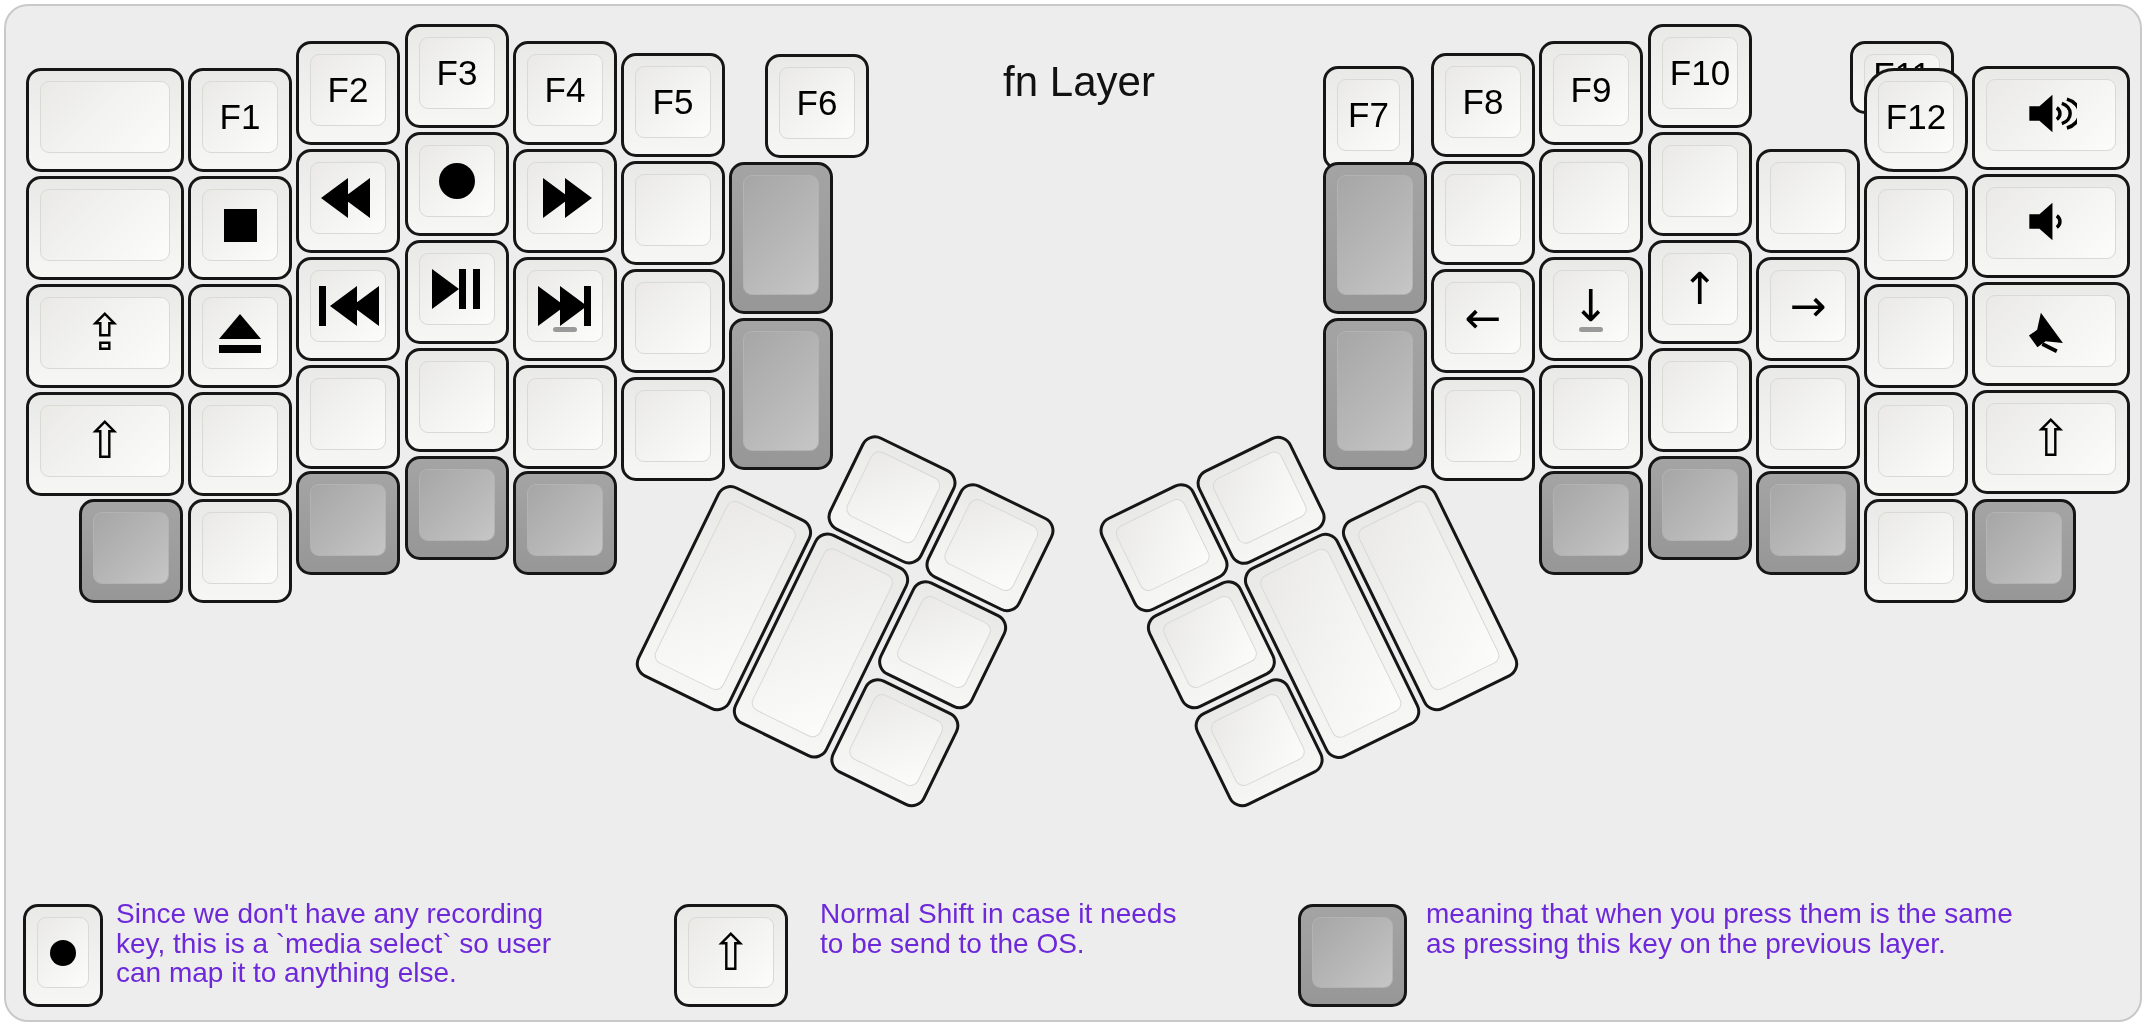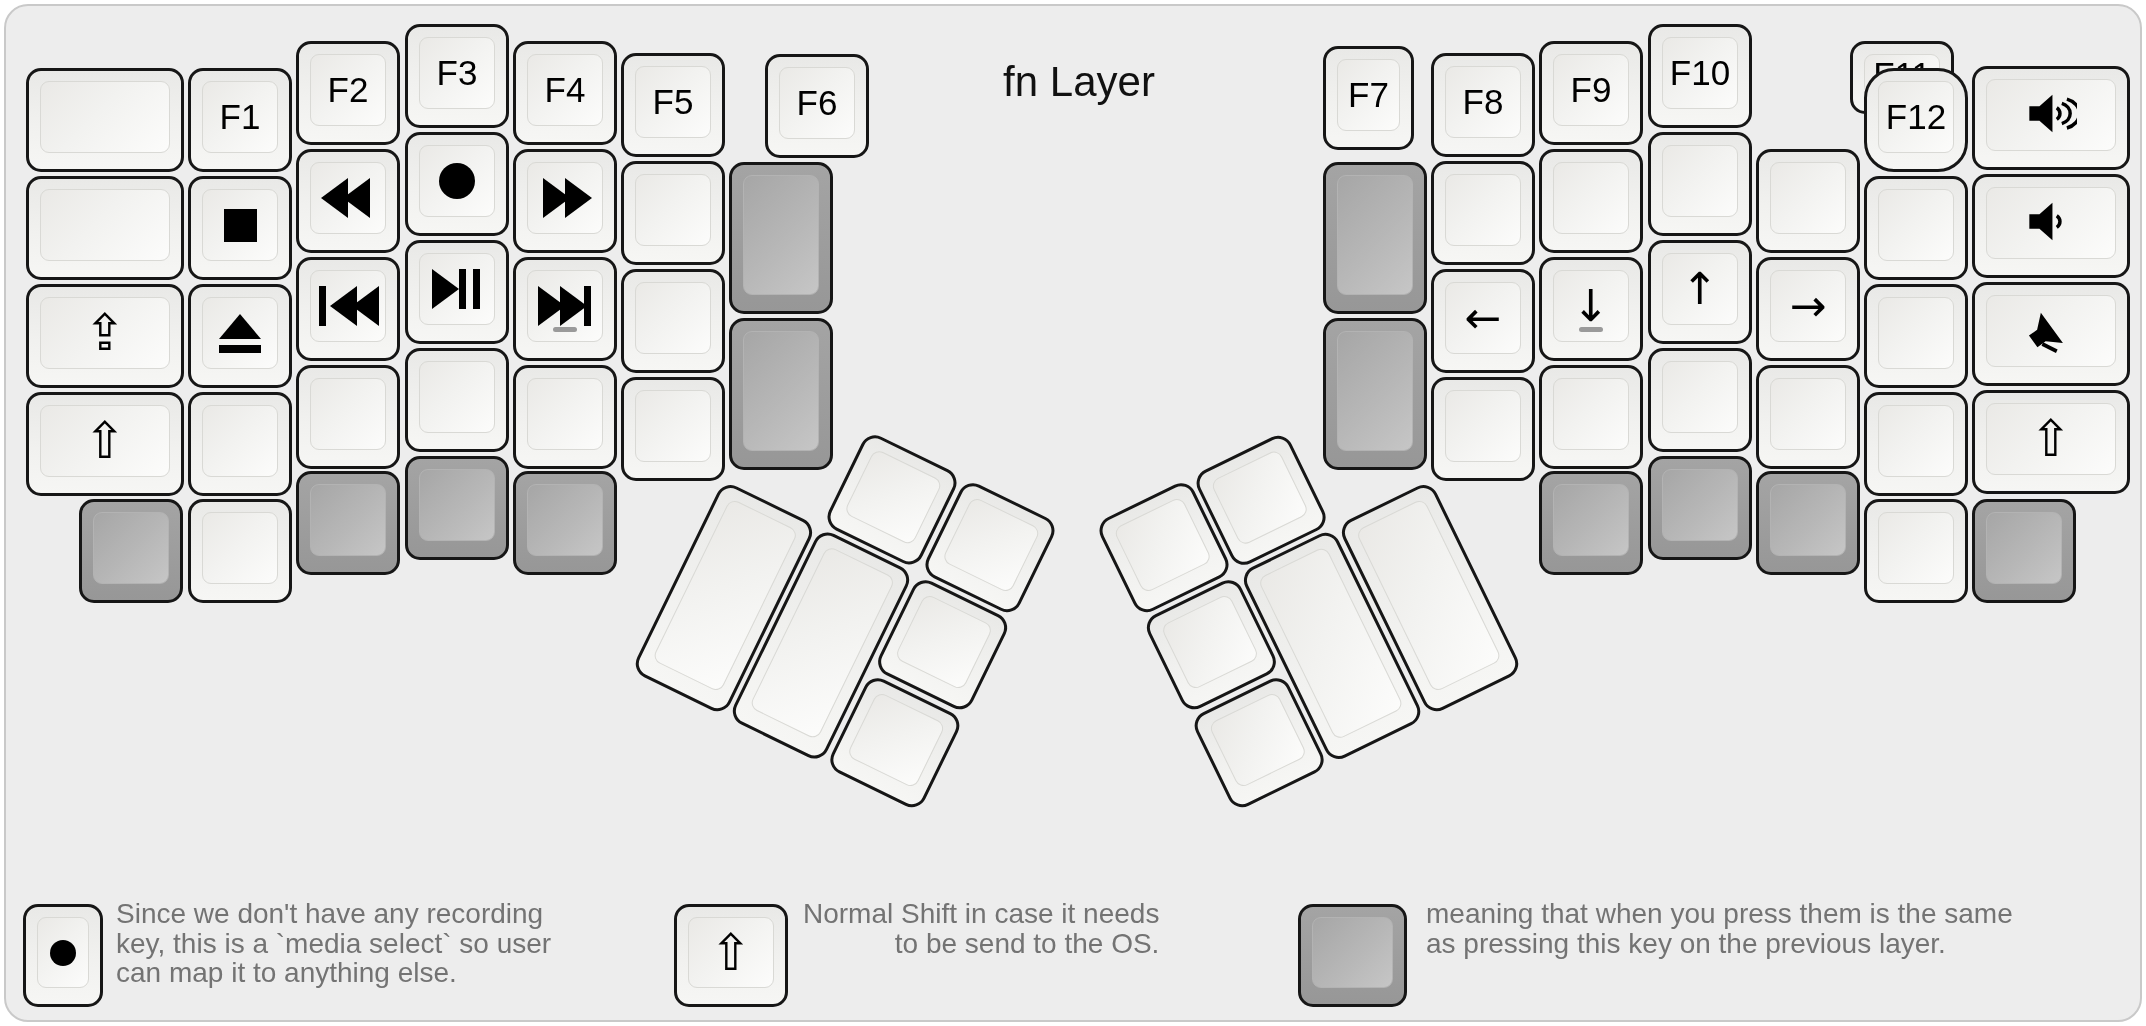--- a/index.html
+++ b/index.html
@@ -41,21 +41,21 @@
   .ej-tri{width:0;height:0;border:solid transparent;border-width:0 21px 25px 21px;
       border-bottom-color:#000;}
   .ej-bar{width:42px;height:8px;background:#000;margin-top:6px;}
   .bump{position:absolute;bottom:9px;left:50%;transform:translateX(-50%);
       width:24px;height:5px;background:#9a9a9a;border-radius:3px;}
 
   .thumb{position:absolute;}
 
   
   .legend-item{position:absolute;}
-  .ltext{position:absolute;font-size:28px;line-height:29.5px;color:#737373;white-space:nowrap;}
+  .ltext{position:absolute;font-size:28px;line-height:29.5px;color:#6d28d9;white-space:nowrap;}
 </style>
 </head>
 <body>
 
 <div class="board">
   <div class="title">fn Layer</div>
   <div id="keys-root">
       <div class="key white" style="left: 20px; top: 62px; width: 158px; height: 104px;">
         <div class="cap"></div>
       </div>
@@ -219,21 +219,21 @@
       </div>
       <div class="key gray" style="left: 290px; top: 465px; width: 104px; height: 104px;">
         <div class="cap"></div>
       </div>
       <div class="key gray" style="left: 399px; top: 450px; width: 104px; height: 104px;">
         <div class="cap"></div>
       </div>
       <div class="key gray" style="left: 507px; top: 465px; width: 104px; height: 104px;">
         <div class="cap"></div>
       </div>
-      <div class="key white" style="left: 1317px; top: 40px; width: 91px; height: 104px;">
+      <div class="key white" style="left: 1317px; top: 60px; width: 91px; height: 104px;">
         <div class="cap">
           <span class="flabel">F7</span>
         </div>
       </div>
       <div class="key gray" style="left: 1317px; top: 156px; width: 104px; height: 152px;">
         <div class="cap"></div>
       </div>
       <div class="key gray" style="left: 1317px; top: 312px; width: 104px; height: 152px;">
         <div class="cap"></div>
       </div>
@@ -432,21 +432,21 @@
   <div class="key white" style="left: 17px; top: 898px; width: 80px; height: 103px;">
         <div class="cap">
           <span style="display: flex; align-items: center; justify-content: center;">
             <span class="shape rec" style="width:26px;height:26px;"></span>
           </span>
         </div>
       </div>
     </div>
   <div class="legend-item" style="left:0;top:0;">
 
-    <div class="ltext" id="ltext1" style="left: 797px; top: 893px; text-align: right;">
+    <div class="ltext" id="ltext1" style="left: 814px; top: 893px;">
       <div>Normal Shift in case it needs</div>
       <div>to be send to the OS.</div>
     </div>
   <div class="key white" style="left: 668px; top: 898px; width: 114px; height: 103px;">
         <div class="cap">
           <span style="display: flex; align-items: center; justify-content: center;">
             <span class="usym bigsym">⇧</span>
           </span>
         </div>
       </div>

